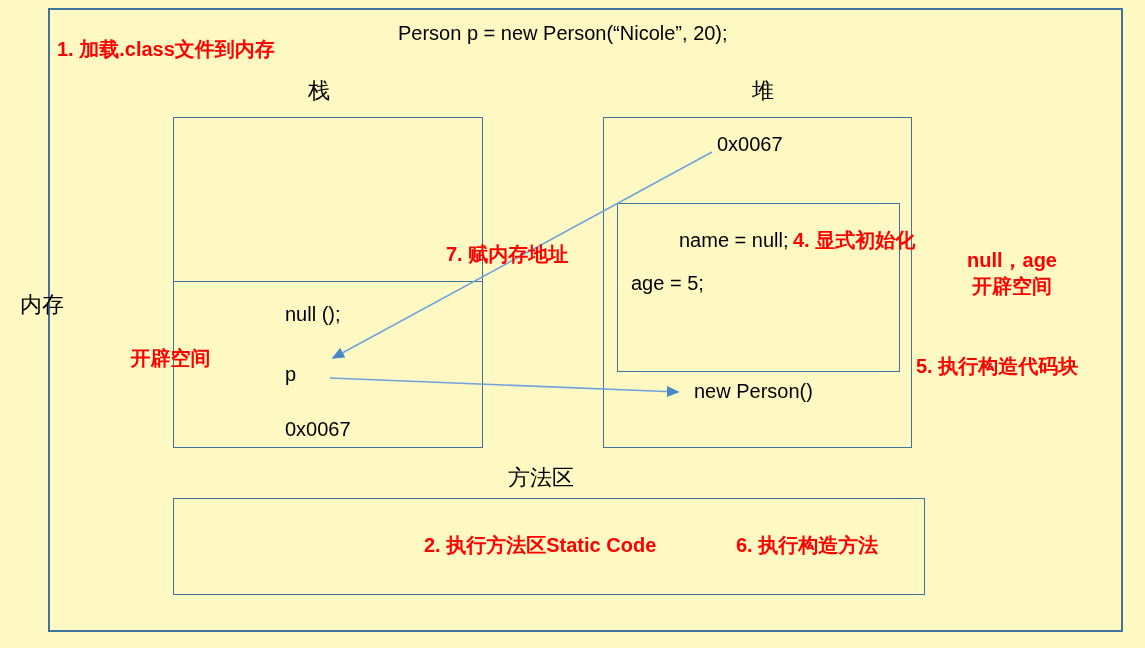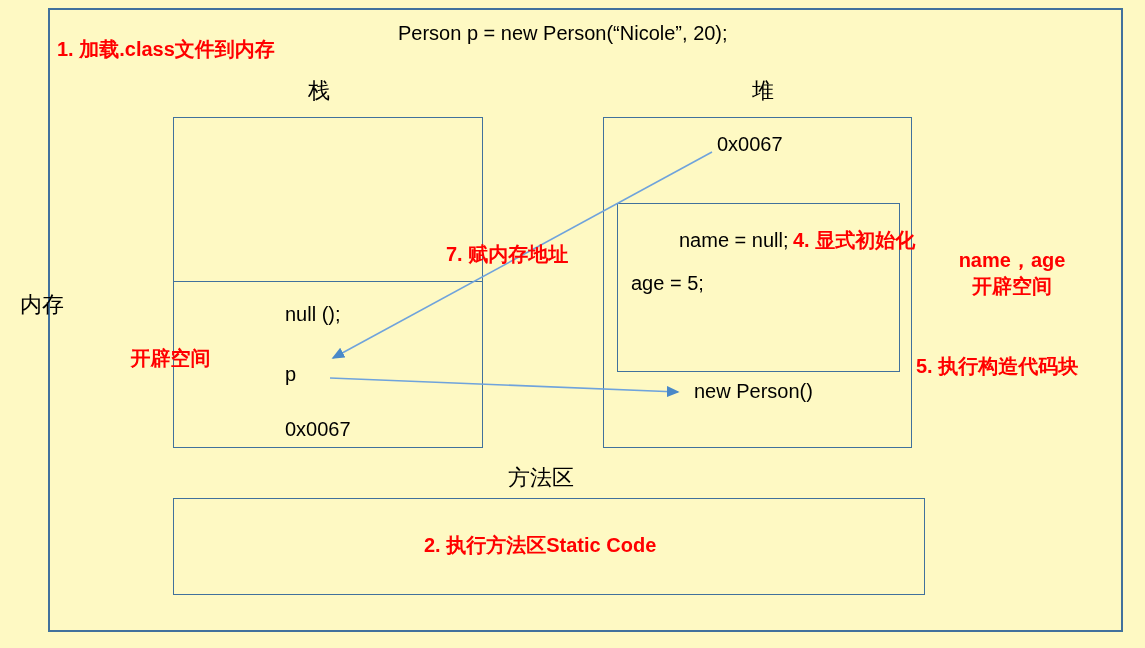--- a/index.html
+++ b/index.html
@@ -94,30 +94,31 @@
     <span class="code">name = null;</span>
     <span class="red">4. 显式初始化</span>
   </div>
   <div class="abs code" style="left:631px; top:272px;">age = 5;</div>
 
   <div class="abs red" style="left:446px; top:241px; z-index:4;">7. 赋内存地址</div>
 
   <div class="abs code" style="left:694px; top:380px;text-align:center;">new Person()</div>
 
   <div class="abs center" style="left:912px; top:247px; width:200px;">
-    <div class="red lh26">name，age</div>
+    <div class="red lh26">null，age</div>
     <div class="red lh26">开辟空间</div>
   </div>
 
   <div class="abs red" style="left:916px; top:353px;">5. 执行构造代码块</div>
 
   <div class="abs cjk-label" style="left:508px; top:463px;">方法区</div>
 
   <div class="box thin" style="left:173px; top:498px; width:752px; height:97px;"></div>
   <div class="abs red" style="left:424px; top:532px;">2. 执行方法区Static Code</div>
+  <div class="abs red" style="left:736px; top:532px;">6. 执行构造方法</div>
 
   <svg class="arrows" viewBox="0 0 1145 648">
     <defs>
       <marker id="ah" markerWidth="9" markerHeight="8" refX="7" refY="3.5" orient="auto">
         <path d="M0,0 L8,3.5 L0,7 Z"></path>
       </marker>
     </defs>
     <line x1="712" y1="152" x2="333" y2="358" marker-end="url(#ah)"></line>
     <line x1="330" y1="378" x2="678" y2="392" marker-end="url(#ah)"></line>
   </svg>

